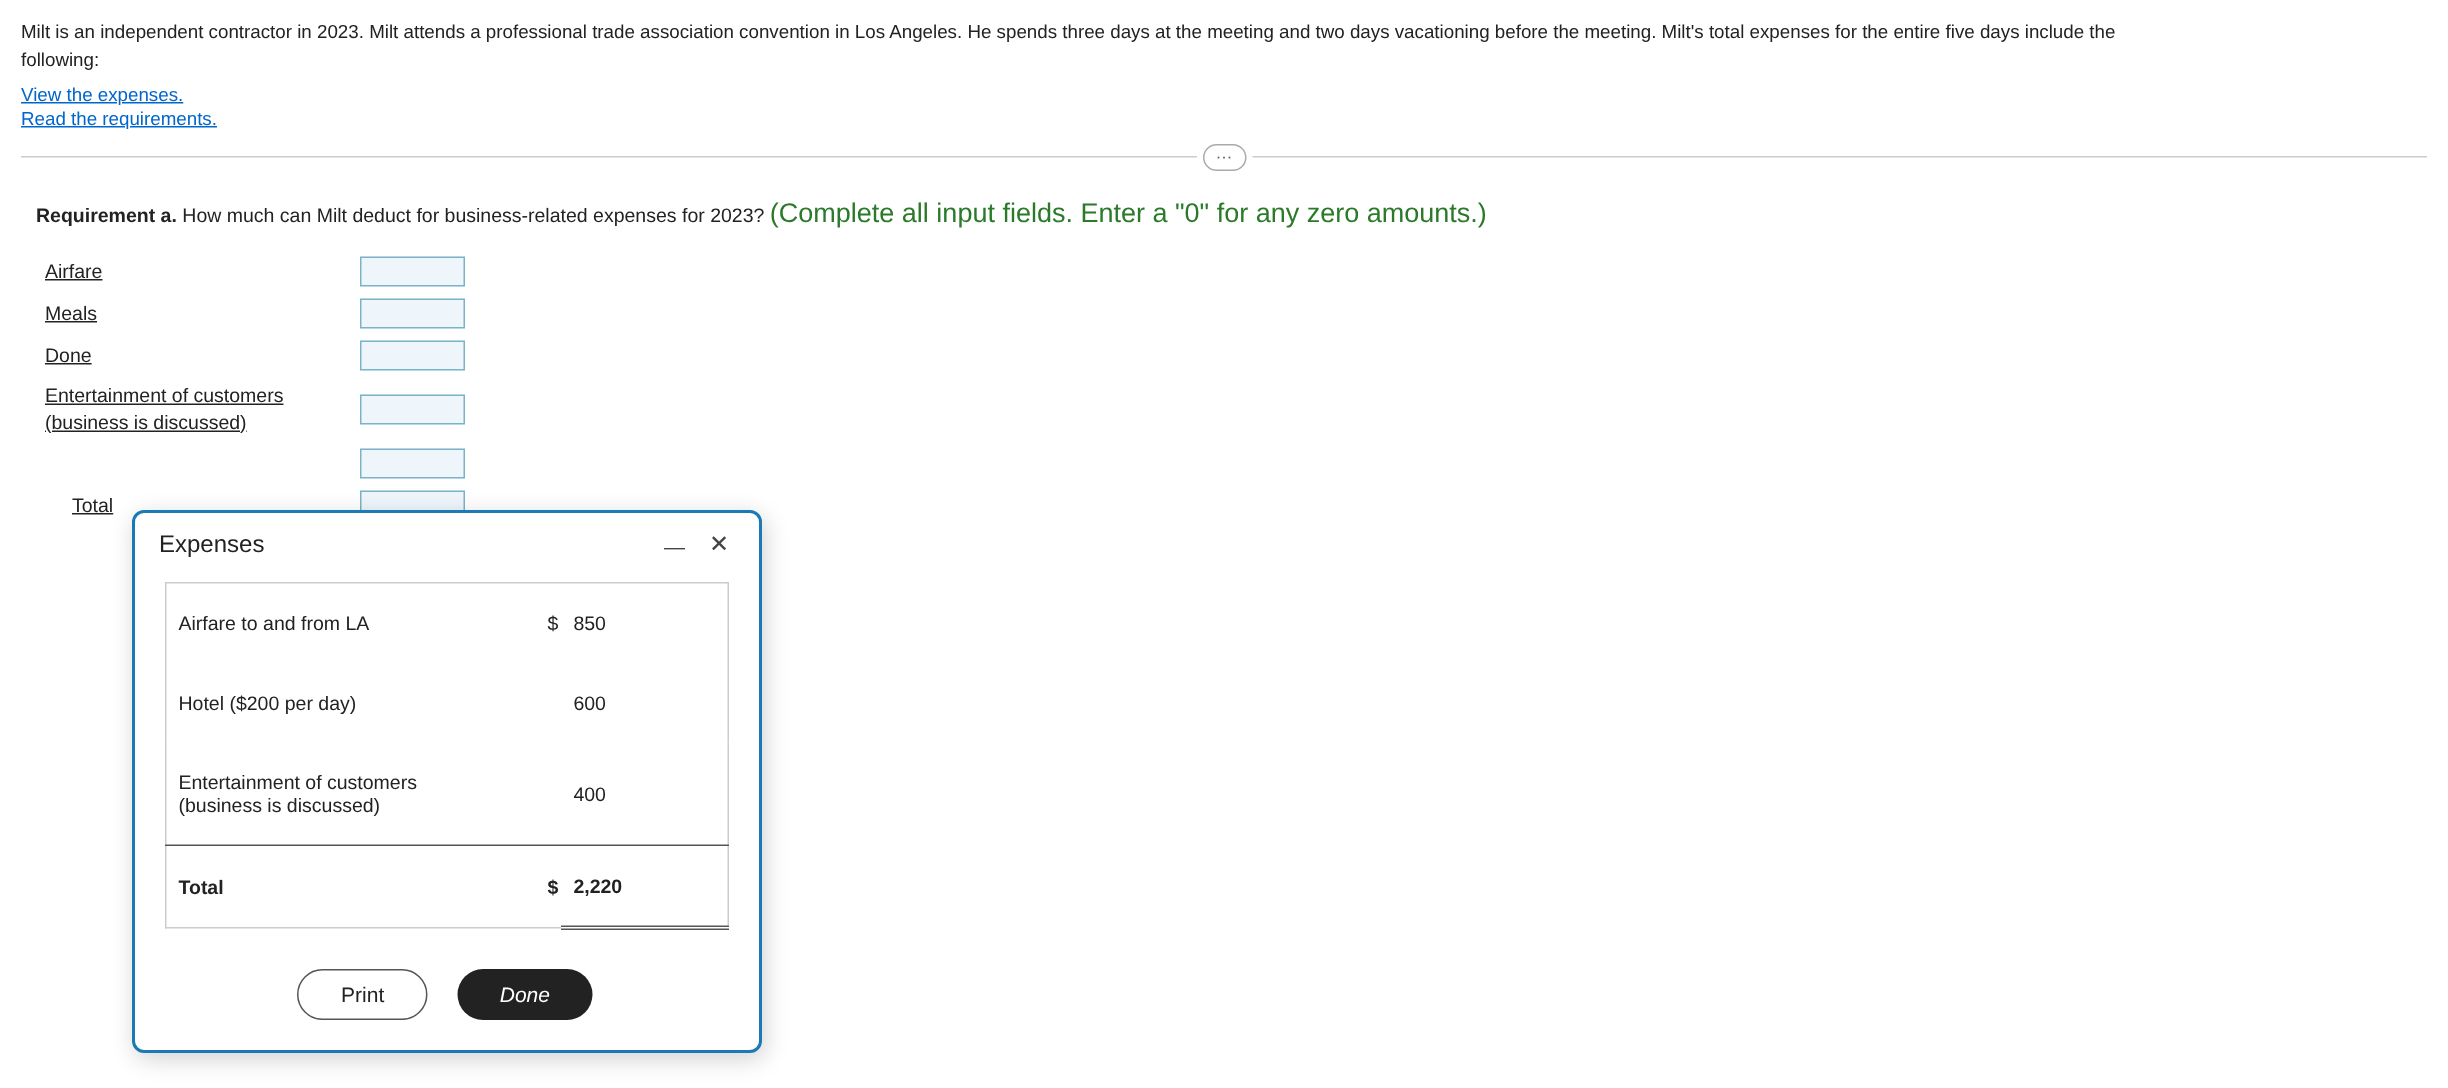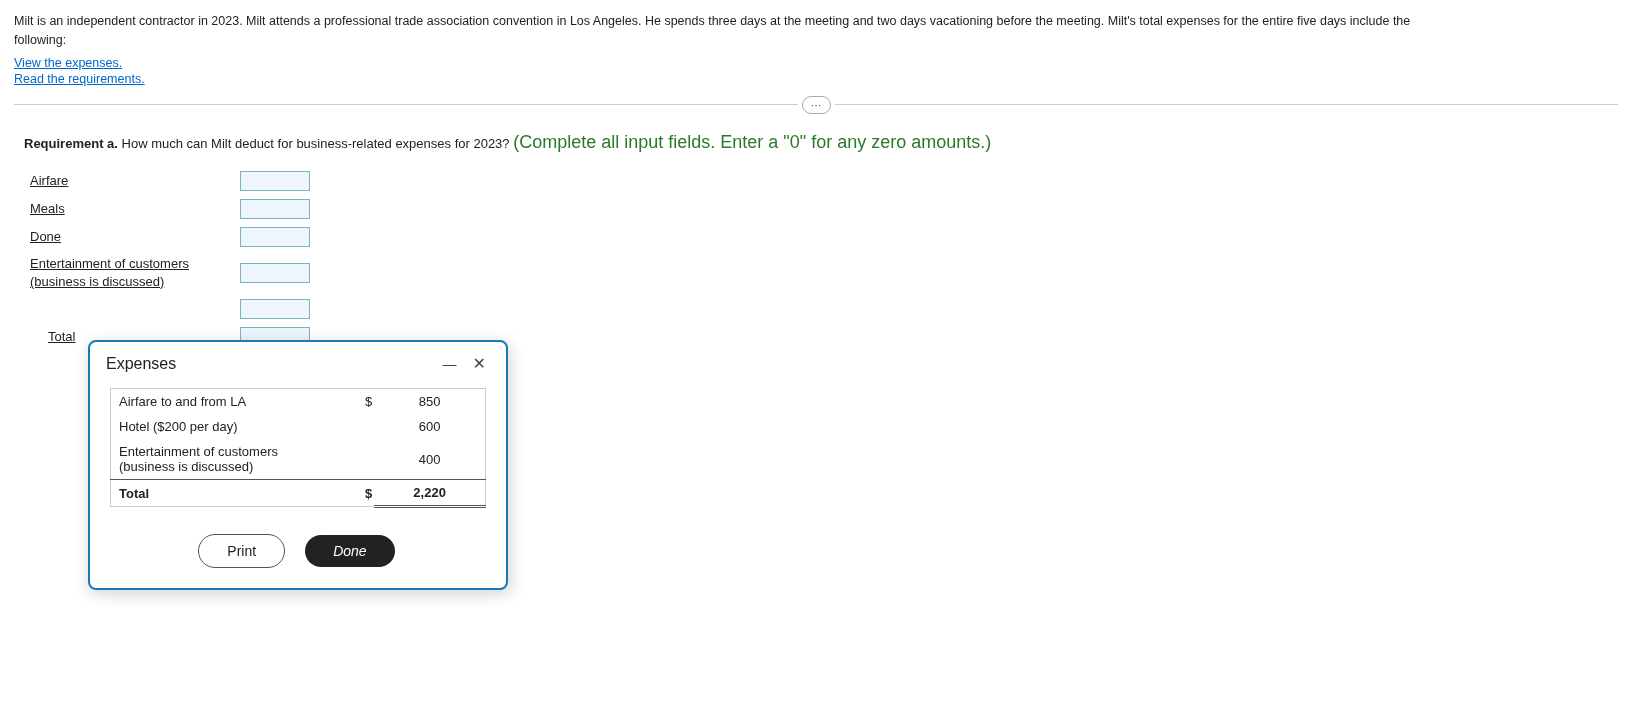--- a/index.html
+++ b/index.html
@@ -162,31 +162,31 @@
       padding: 8px 20px 16px 20px;
     }
 
     .expenses-table {
       width: 100%;
       border-collapse: collapse;
       border: 1px solid #ccc;
     }
 
     .expenses-table td {
-      padding: 5px 8px;
+      padding: 19px 8px;
       font-size: 13px;
       vertical-align: middle;
     }
 
     .expenses-table tr td:first-child {
       width: 65%;
     }
 
     .expenses-table tr td.amount-col {
-      text-align: center;
+      text-align: left;
       white-space: nowrap;
     }
 
     .expenses-table tr td.dollar-col {
       text-align: right;
       width: 20px;
       padding-right: 2px;
     }
 
     .total-row td {
@@ -196,21 +196,20 @@
 
     .total-row td.amount-col {
       border-bottom: 3px double #555;
     }
 
     .modal-footer {
       display: flex;
       justify-content: center;
       gap: 20px;
       padding: 10px 20px 20px 17px;
-      align-items: center;
     }
 
     .btn-print {
       border: 1.5px solid #555;
       border-radius: 20px;
       background: #fff;
       padding: 8px 28px;
       font-size: 14px;
       cursor: pointer;
       color: #222;

